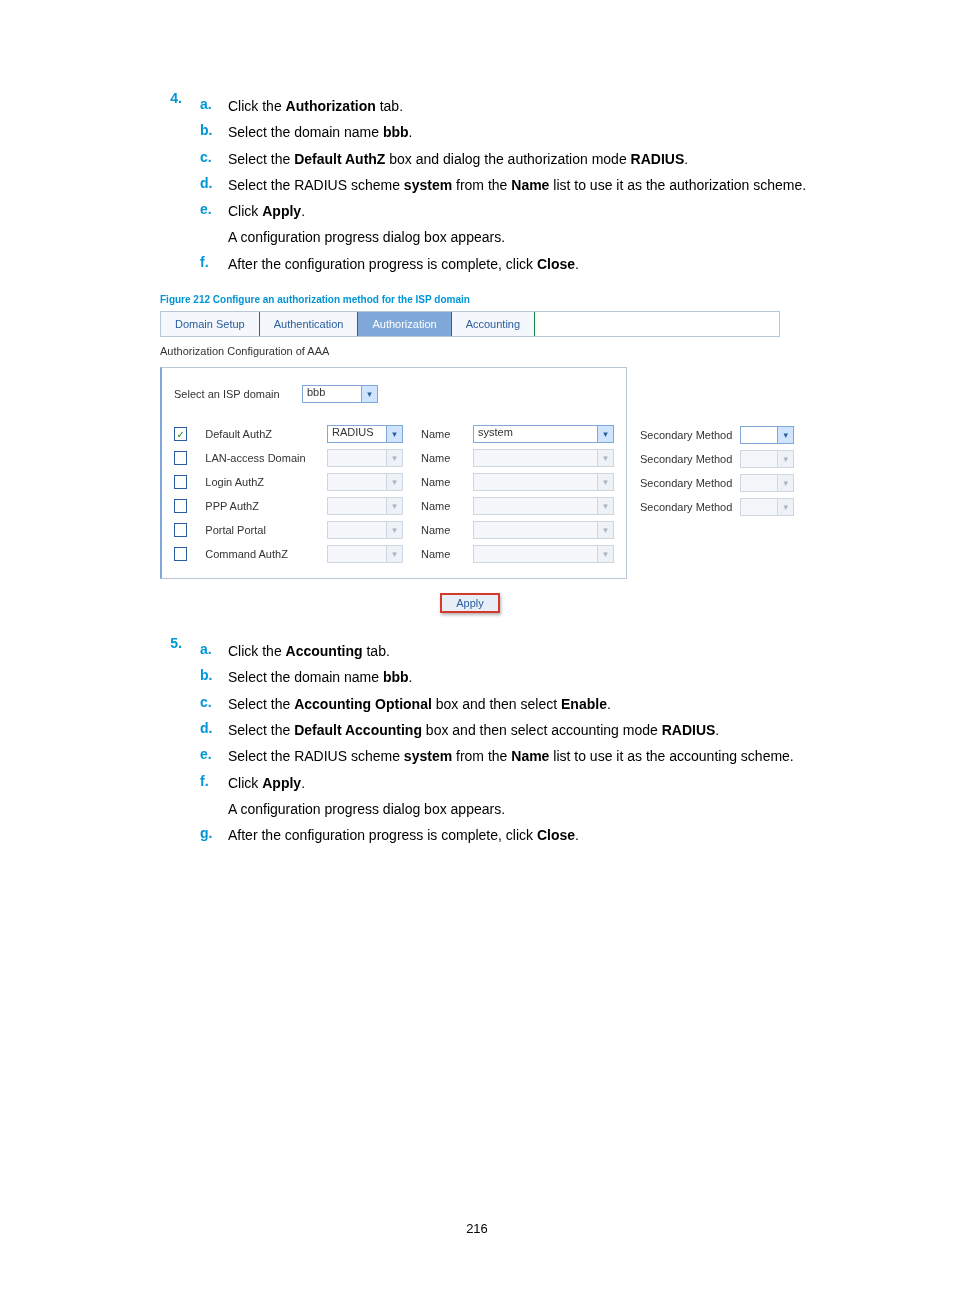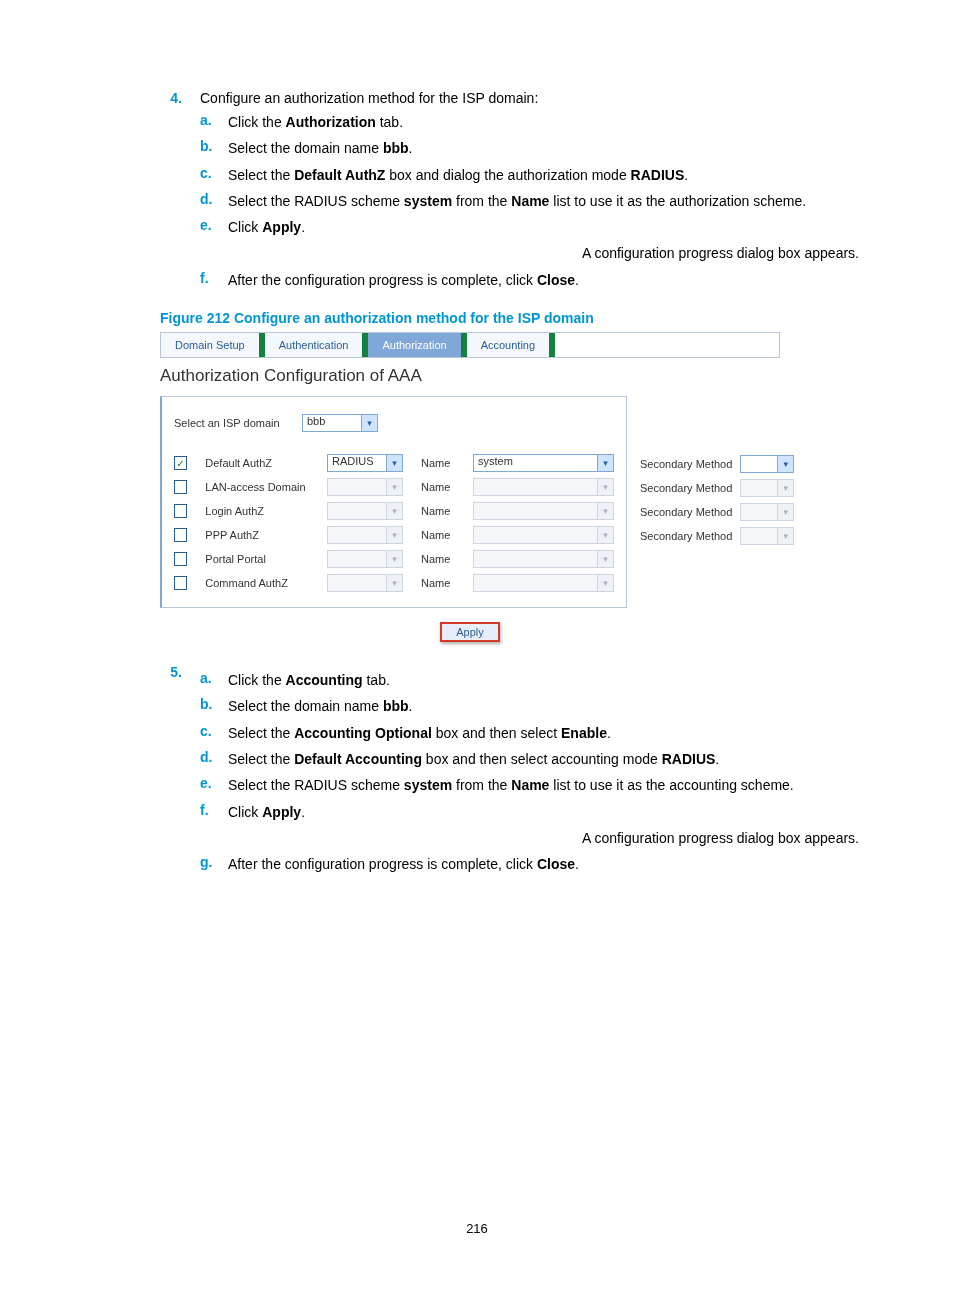--- a/index.html
+++ b/index.html
@@ -30,57 +30,57 @@
   }
   .num-body { flex: 1; }
   ol.alpha { list-style: none; padding: 0; margin: 6px 0 0 0; }
   ol.alpha > li { display: flex; margin: 6px 0; }
   .alpha-marker {
     width: 28px;
     color: #0096d6;
     font-weight: bold;
   }
   .alpha-body { flex: 1; line-height: 1.45; }
-  .indent { padding-left: 28px; margin: 6px 0; line-height: 1.45; text-align: right; }
+  .indent { padding-left: 28px; margin: 6px 0; line-height: 1.45; }
   .fig-caption {
     color: #0096d6;
     font-weight: bold;
     margin: 14px 0 6px 65px;
-    font-size: 14px;
+    font-size: 10px;
   }
   b { font-weight: bold; }
 
   
   .shot {
     margin-left: 65px;
     width: 620px;
     font-size: 11px;
     color: #333;
   }
   .tabs {
     display: flex;
     border: 1px solid #b8c7d8;
     border-bottom: 1px solid #b8c7d8;
   }
   .tab {
     padding: 6px 14px;
-    border-right: 6px solid #15803d;
+    border-right: 1px solid #15803d;
     color: #2a5d9e;
     background: #f4f7fb;
     cursor: pointer;
   }
   .tab.active {
     background: #7fa8d8;
     color: #fff;
   }
   .tab:last-child { border-right: none; flex:1; background:#fff; }
   .tab.blank { cursor: default; }
   .sub {
     margin: 8px 0 10px 0;
-    font-size: 17px;
+    font-size: 11px;
   }
   .panel {
     border: 1px solid #b8c7d8;
     border-left: 2px solid #7fa8d8;
     padding: 12px 12px 10px 12px;
     width: 440px;
     position: relative;
   }
   .row {
     display: flex;
@@ -164,21 +164,20 @@
 <body>
 
 <div class="page">
 
   <ol class="num">
 
     <li>
       <div class="num-row">
         <div class="num-marker">4.</div>
         <div class="num-body">
-          <div>Configure an authorization method for the ISP domain:</div>
           <ol class="alpha">
             <li>
                 <span class="alpha-marker">a.</span>
               <span class="alpha-body"><span>Click the </span><b>Authorization</b><span> tab.</span></span>
               </li>
             <li>
                 <span class="alpha-marker">b.</span>
               <span class="alpha-body"><span>Select the domain name </span><b>bbb</b><span>.</span></span>
               </li>
             <li>

